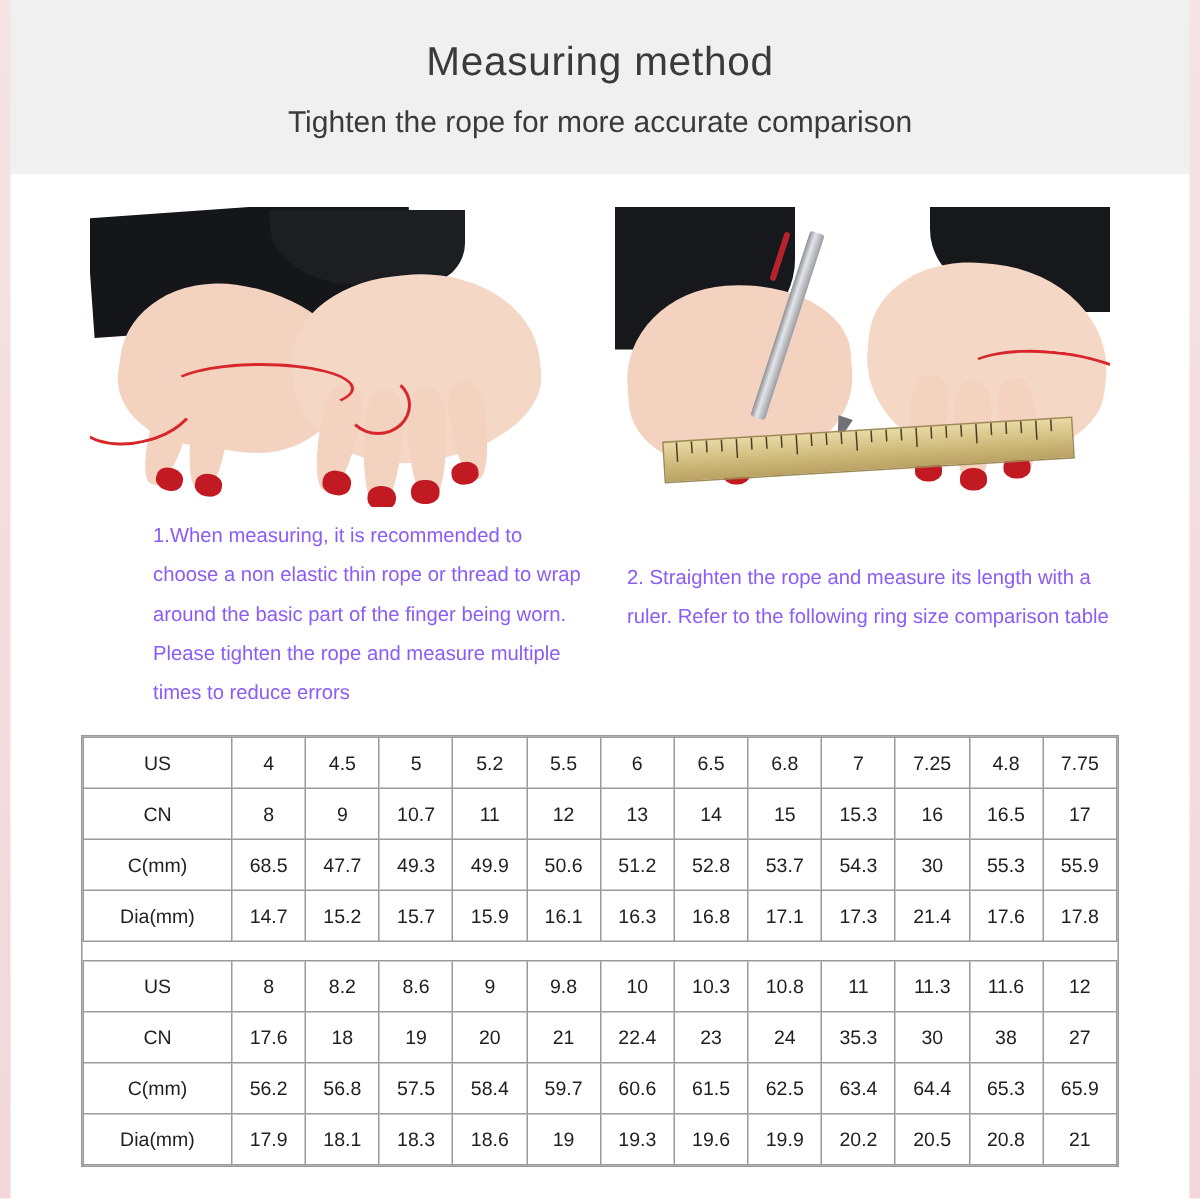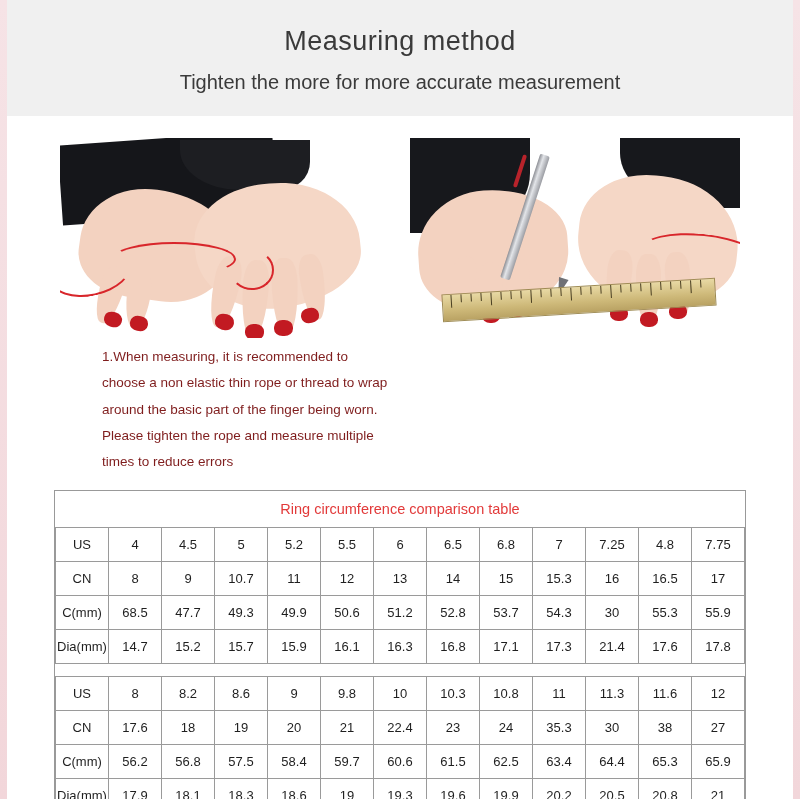--- a/index.html
+++ b/index.html
@@ -183,21 +183,21 @@
   
   .captions {
     display: flex;
     padding: 6px 60px 0 60px;
     gap: 20px;
   }
   .caption {
     width: 330px;
     font-size: 13.5px;
     line-height: 1.95;
-    color: #7f1d1d;
+    color: #8b5cf6;
   }
   .caption.c1 { padding-left: 42px; box-sizing: border-box; }
   .caption.c2 { padding-top: 28px; padding-left: 8px; box-sizing: border-box; }
 
   
   .table-wrap {
     margin: 14px auto 0 auto;
     width: 692px;
     border: 1px solid #999999;
     box-sizing: border-box;
@@ -248,21 +248,21 @@
 </head>
 <body>
 
 <div class="page">
 
   <div class="edge-left"></div>
   <div class="edge-right"></div>
 
   <div class="header">
     <div class="header-title">Measuring method</div>
-    <div class="header-subtitle">Tighten the more for more accurate measurement</div>
+    <div class="header-subtitle">Tighten the rope for more accurate comparison</div>
   </div>
 
   <div class="photos">
 
     <div class="photo">
       <div class="sleeve1"></div>
       <div class="sleeve1b"></div>
 
       <div class="hand1"></div>
       <div class="hand2"></div>
@@ -340,28 +340,26 @@
         <div class="tick long" style="left:248px"></div>
           <div class="tick" style="left:258px"></div>
       </div>
 
       <div class="rope" style="left:230px;top:96px;width:120px;height:40px;border-radius:50%;border-bottom-color:transparent;border-left-color:transparent;transform:rotate(6deg);"></div>
     </div>
   </div>
 
   <div class="captions">
     <div class="caption c1">1.When measuring, it is recommended to choose a non elastic thin rope or thread to wrap around the basic part of the finger being worn. Please tighten the rope and measure multiple times to reduce errors</div>
+    <div class="caption c2">2. Straighten the rope and measure its length with a ruler. Refer to the following ring size comparison table</div>
   </div>
 
   <div class="table-wrap">
     <table>
       <tbody>
-        <tr>
-          <td class="tbl-title" colspan="13">Ring circumference comparison table</td>
-        </tr>
         <tr>
           <td class="label-cell">US</td>
           <td>4</td>
           <td>4.5</td>
           <td>5</td>
           <td>5.2</td>
           <td>5.5</td>
           <td>6</td>
           <td>6.5</td>
           <td>6.8</td>

